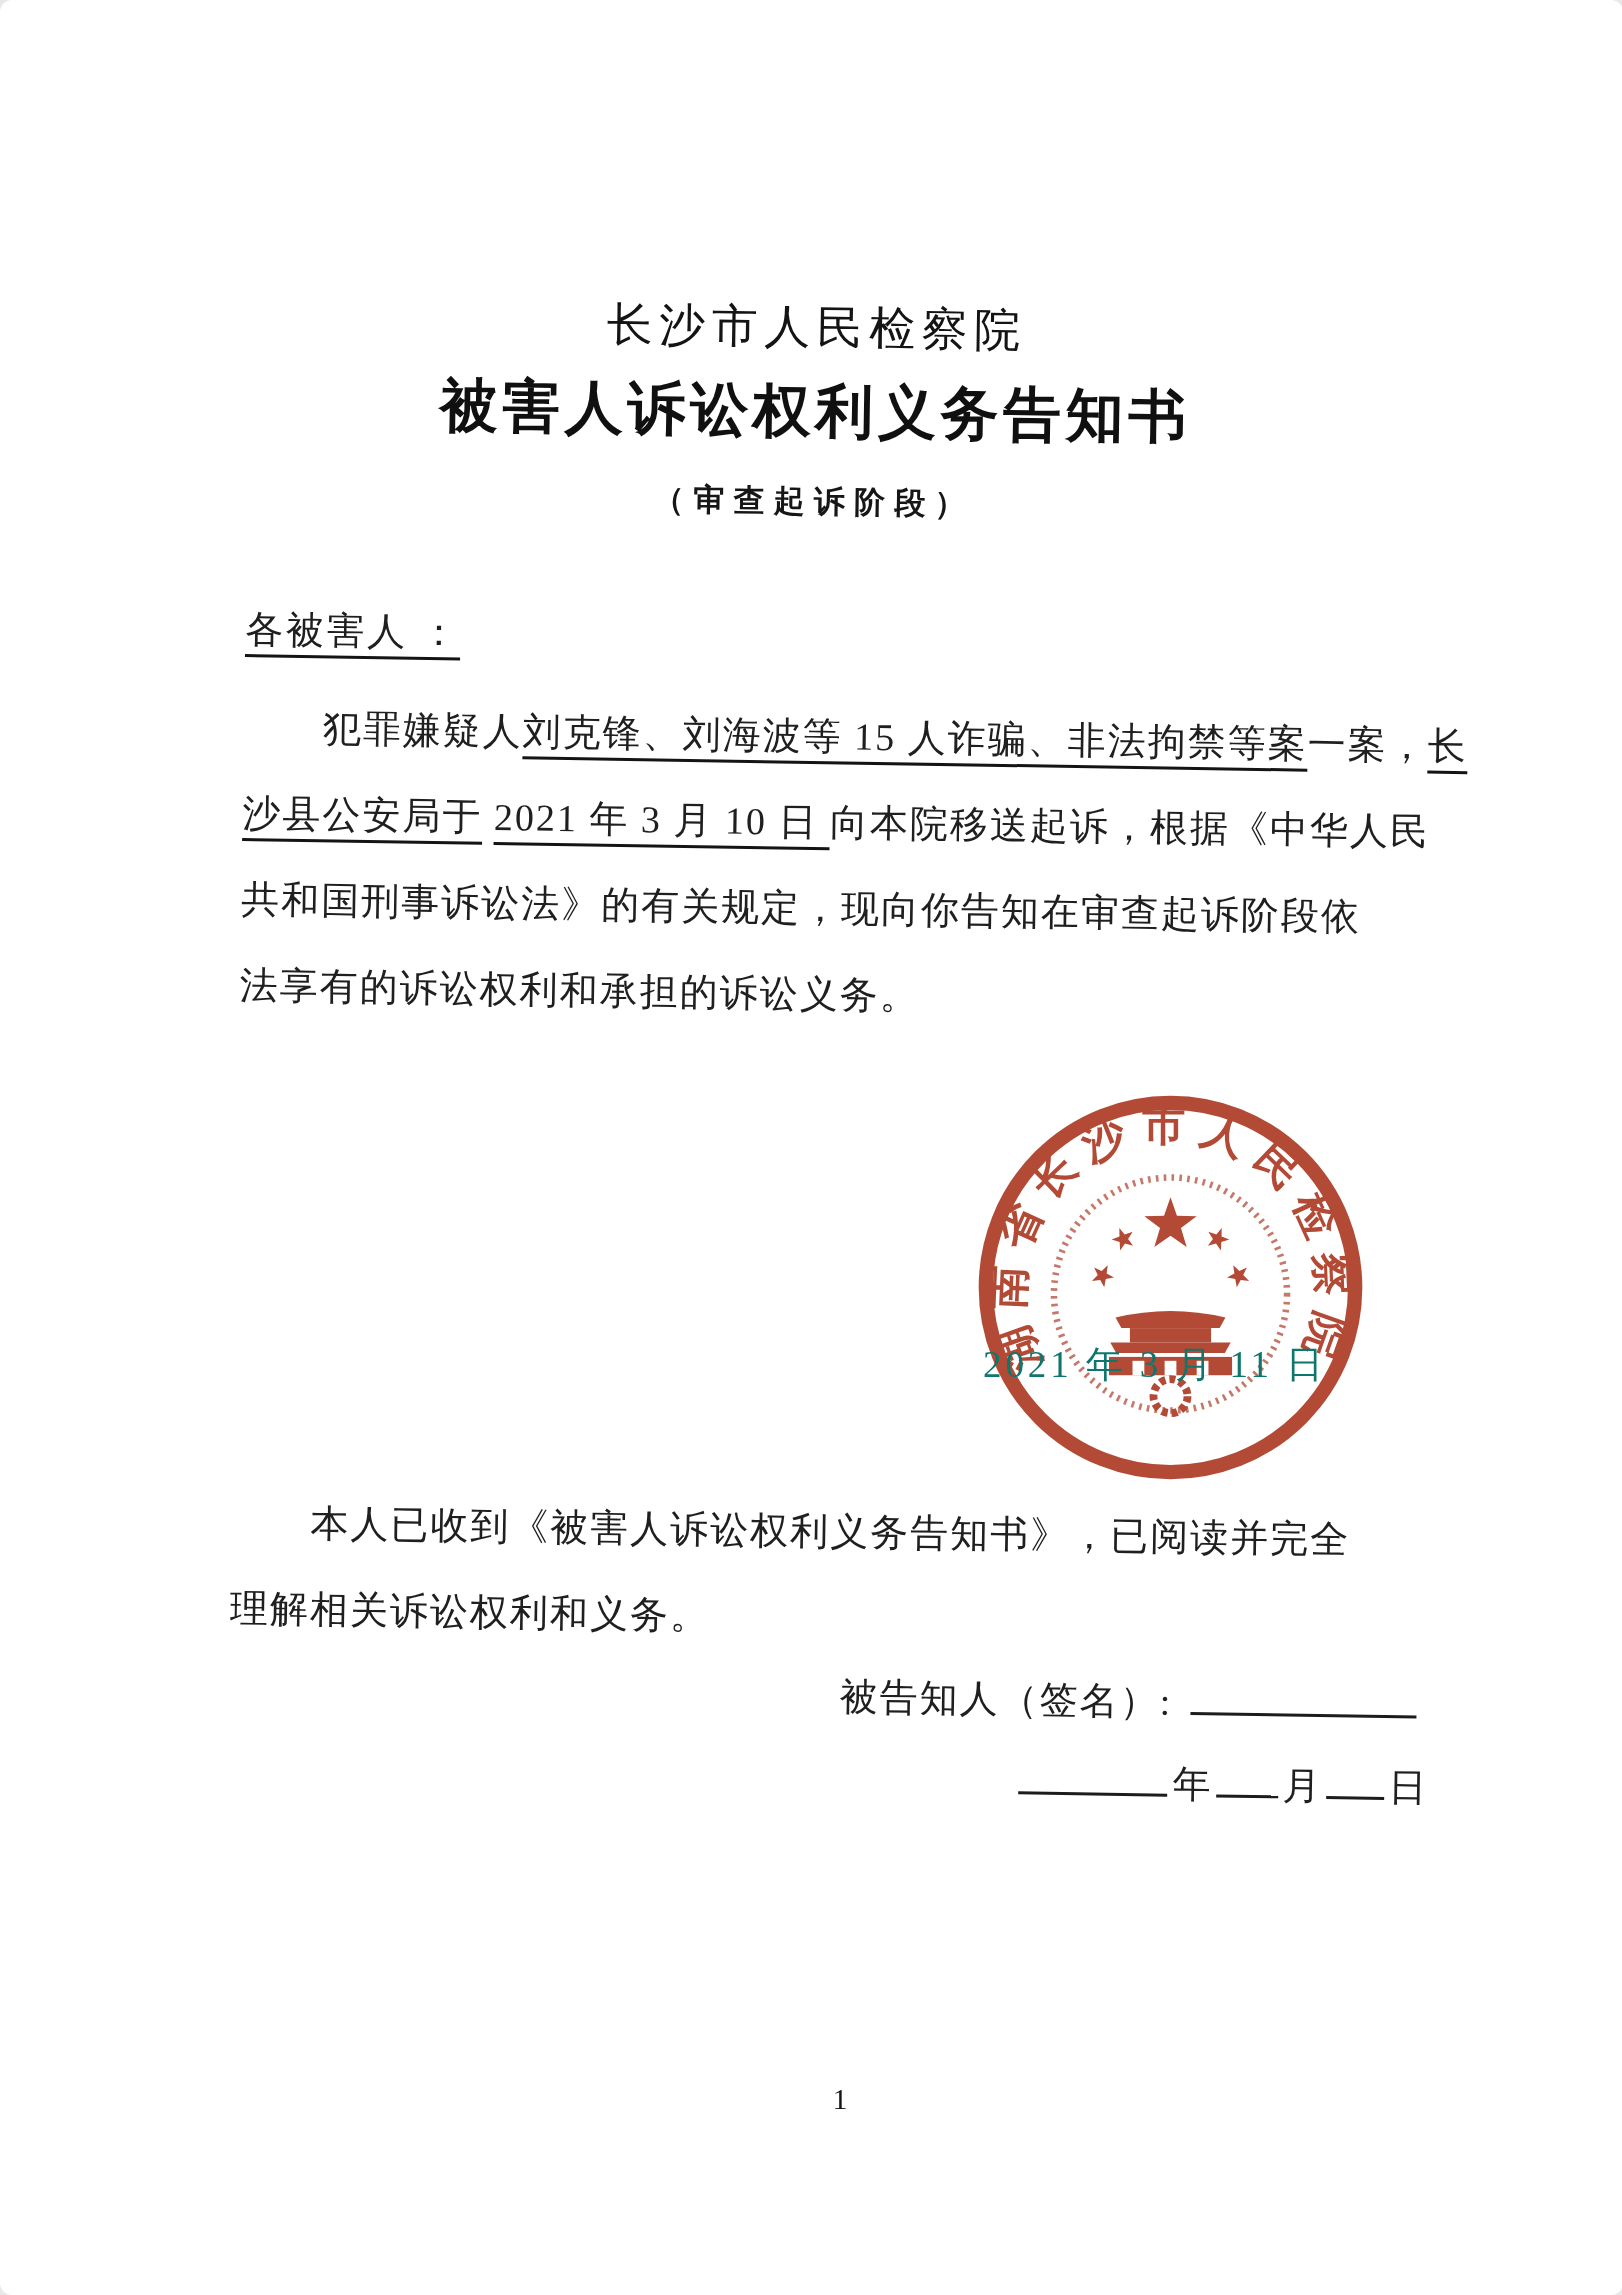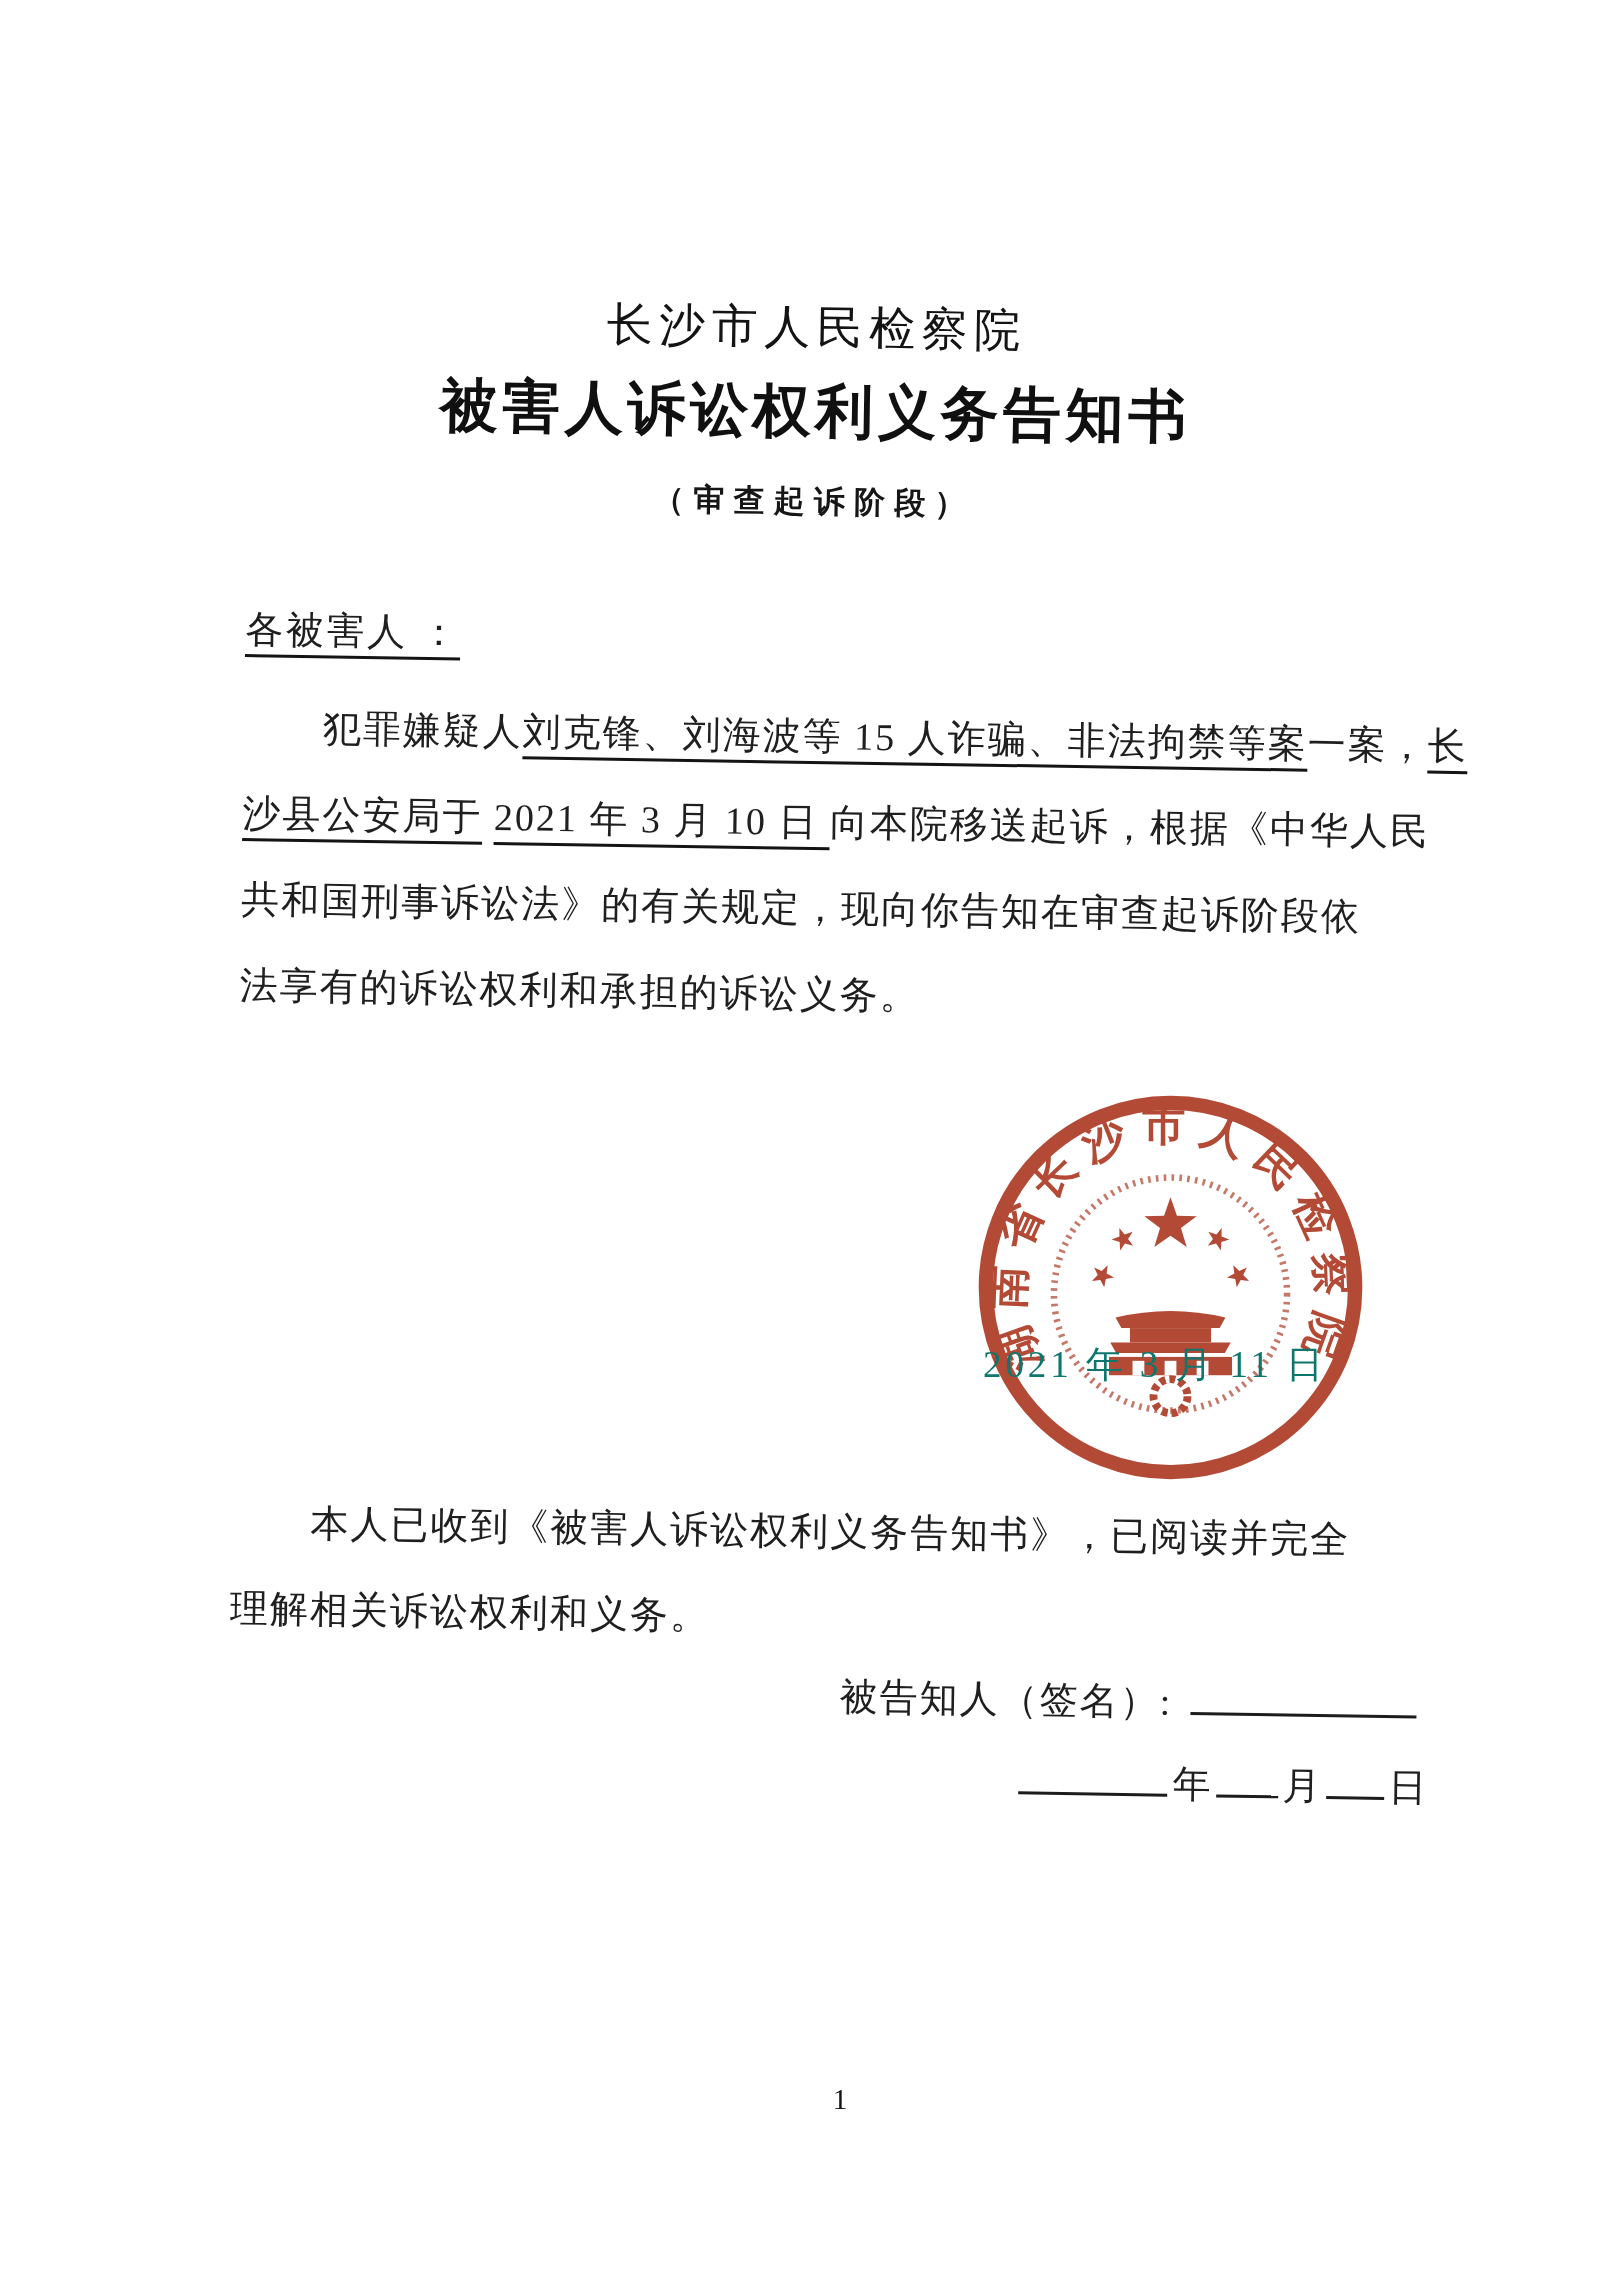--- a/index.html
+++ b/index.html
@@ -4,20 +4,21 @@
 <style>
   html,body{margin:0;padding:0;background:#e8e8e8;}
   .page{
     position:relative;
     width:1623px;height:2295px;
     margin:0 auto;
     background:#ffffff;
     overflow:hidden;
     color:#1f1f1f;
     font-family:"Liberation Serif","DejaVu Serif",serif;
+    border-radius:12px;
   }
   .tilt{position:absolute;inset:0;transform:rotate(0.9deg);transform-origin:245px 654px;}
   .centered{position:absolute;left:0;width:100%;text-align:center;white-space:nowrap;}
   .title1{top:288px;font-size:46px;letter-spacing:6.5px;color:#141414;}
   .title2{top:364px;font-size:58px;font-weight:bold;letter-spacing:4.6px;color:#101010;}
   .subtitle{top:472px;font-size:31px;letter-spacing:9.2px;font-weight:bold;color:#161616;}
   .salutation{
     position:absolute;left:245px;top:586px;
     font-size:38px;line-height:86px;letter-spacing:2.6px;white-space:nowrap;
   }

